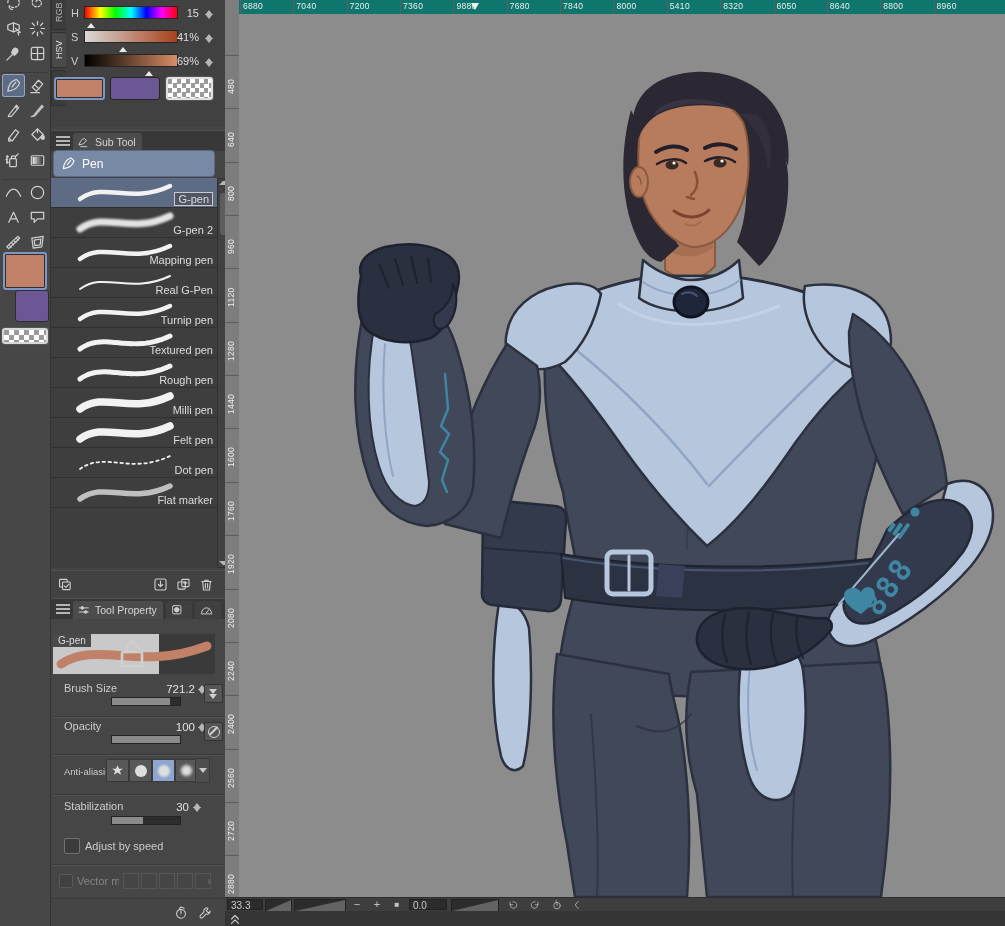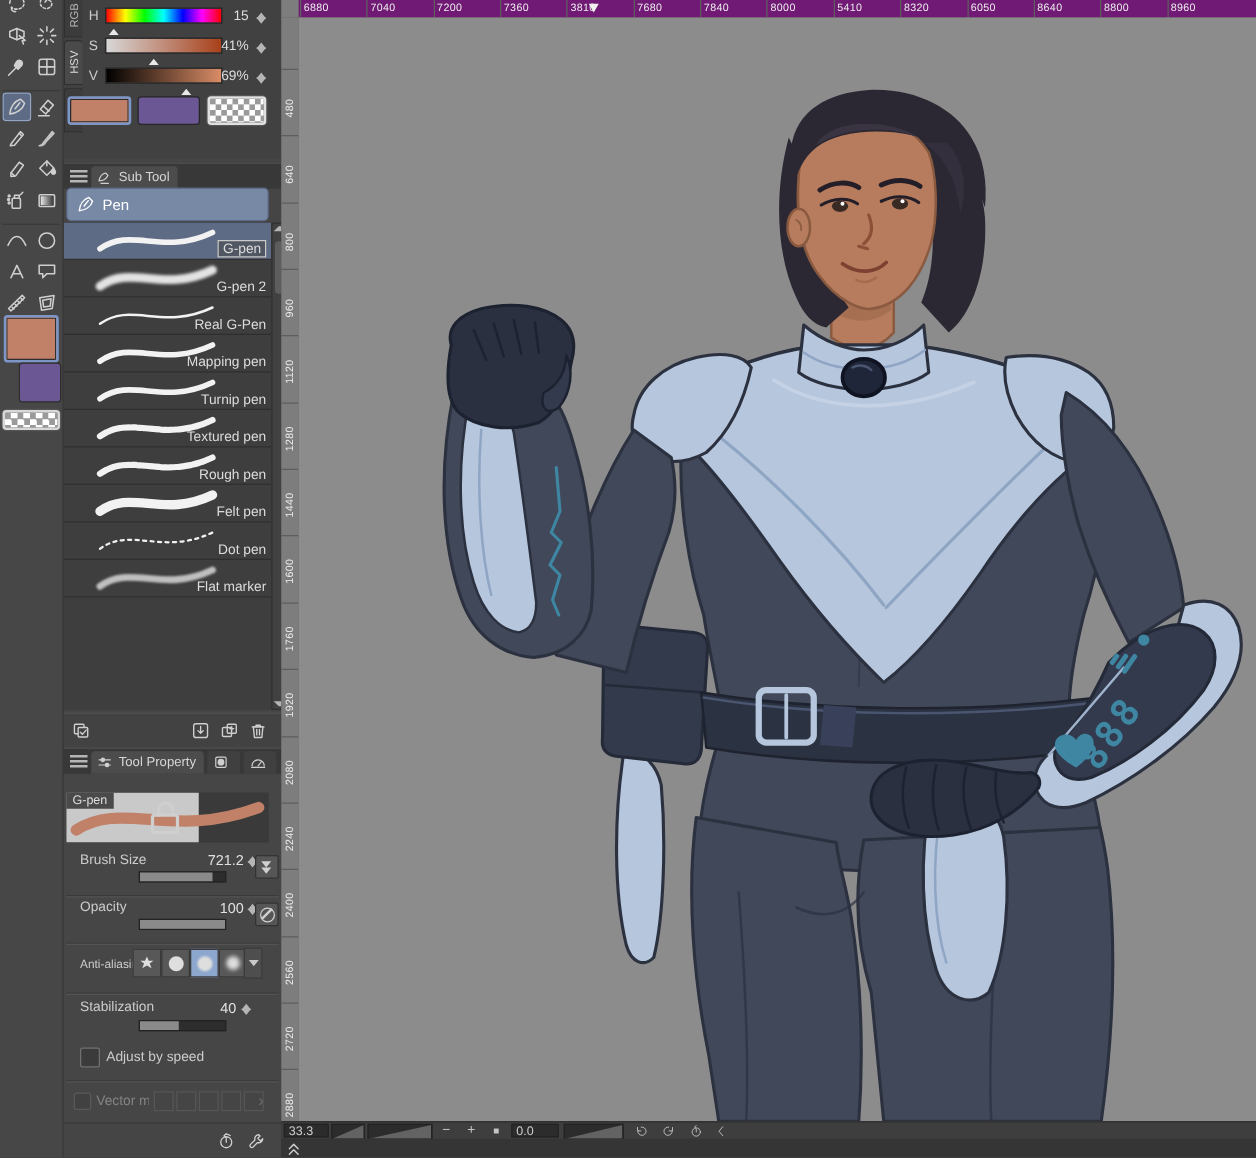--- a/index.html
+++ b/index.html
@@ -113,21 +113,21 @@
   .aachev::after{content:"";border:4px solid transparent;border-top:5px solid #c9c9c9;margin-top:4px;}
   .cbox{position:absolute;width:14px;height:14px;background:#3b3b3b;border:1px solid #707070;border-radius:2px;}
   .vecbox{width:14px;height:14px;border:1px solid #6a6a6a;background:#444;margin-right:2px;}
   #vecrow{opacity:.45;}
   #panelbot{left:0;top:898px;width:174px;height:28px;background:#454545;border-top:1px solid #3a3a3a;display:flex;justify-content:flex-end;align-items:center;gap:8px;padding-right:12px;box-sizing:border-box;}
   #panelbot svg{width:16px;height:16px;}
 
   
   #canvascol{left:225px;top:0;width:780px;height:926px;background:#3e3e3e;}
   #rcorner{left:0;top:0;width:14px;height:14px;background:#7d7d7d;border-right:1px solid #5e5e5e;border-bottom:1px solid #5e5e5e;}
-  #rulertop{left:14px;top:0;width:766px;height:14px;background:#701a75;border-bottom:1px solid #5e5e5e;overflow:hidden;}
+  #rulertop{left:14px;top:0;width:766px;height:14px;background:#0f766e;border-bottom:1px solid #5e5e5e;overflow:hidden;}
   #rulerleft{left:0;top:14px;width:14px;height:883px;background:#7d7d7d;border-right:1px solid #5e5e5e;overflow:hidden;}
   .tickv{position:absolute;top:0;width:1px;height:14px;background:#5e5e5e;}
   .tlbl{position:absolute;top:1px;font-size:8.5px;color:#ededed;letter-spacing:.3px;}
   .tickh{position:absolute;left:0;width:14px;height:1px;background:#5e5e5e;}
   .llbl{position:absolute;left:1px;width:12px;height:36px;font-size:8.5px;color:#ededed;
         writing-mode:vertical-rl;transform:rotate(180deg);text-align:left;letter-spacing:.3px;}
   #penmarker{position:absolute;left:232px;top:3px;width:0;height:0;border:4px solid transparent;border-top:7px solid #f2f2f2;}
   #canvas{left:14px;top:14px;width:766px;height:883px;background:#8c8c8c;overflow:hidden;}
   #canvas svg{display:block;}
 
@@ -348,47 +348,53 @@
           <span class="bname">G-pen</span>
         </div>
         <div class="brow">
           <svg class="soft" viewBox="0 0 100 26">
             <path d="M5,20 C30,2 55,26 95,7" stroke="#e3e3e3" stroke-width="7" fill="none" stroke-linecap="round"></path>
           </svg>
           <span class="bname">G-pen 2</span>
         </div>
         <div class="brow">
           <svg class="" viewBox="0 0 100 26">
+            <path d="M5,20 C30,2 55,26 95,7" stroke="#f2f2f2" stroke-width="4.5" fill="none" stroke-linecap="round"></path>
+          </svg>
+          <span class="bname">Mapping pen</span>
+        </div>
+        <div class="brow">
+          <svg class="" viewBox="0 0 100 26">
             <path d="M5,20 C30,2 55,26 95,7" stroke="#f2f2f2" stroke-width="2" fill="none" stroke-linecap="round"></path>
           </svg>
           <span class="bname">Real G-Pen</span>
         </div>
         <div class="brow">
           <svg class="" viewBox="0 0 100 26">
             <path d="M5,20 C30,2 55,26 95,7" stroke="#f2f2f2" stroke-width="4.5" fill="none" stroke-linecap="round"></path>
           </svg>
-          <span class="bname">Mapping pen</span>
-        </div>
-        <div class="brow">
-          <svg class="" viewBox="0 0 100 26">
-            <path d="M5,20 C30,2 55,26 95,7" stroke="#f2f2f2" stroke-width="4.5" fill="none" stroke-linecap="round"></path>
-          </svg>
           <span class="bname">Turnip pen</span>
         </div>
         <div class="brow">
           <svg class="" viewBox="0 0 100 26">
             <path d="M5,20 C30,2 55,26 95,7" stroke="#f2f2f2" stroke-width="5" fill="none" stroke-linecap="round" stroke-dasharray="6 2 3 1 5 2"></path>
           </svg>
           <span class="bname">Textured pen</span>
         </div>
         <div class="brow">
           <svg class="" viewBox="0 0 100 26">
             <path d="M5,20 C30,2 55,26 95,7" stroke="#f2f2f2" stroke-width="5" fill="none" stroke-linecap="round" stroke-dasharray="6 2 3 1 5 2"></path>
           </svg>
           <span class="bname">Rough pen</span>
+        </div>
+        <div class="brow">
+          <svg class="" viewBox="0 0 100 26">
+            <path d="M5,20 C30,2 55,26 95,7" stroke="#f2f2f2" stroke-width="7.5" fill="none" stroke-linecap="round"></path>
+          </svg>
+          <span class="bname">Milli pen</span>
         </div>
         <div class="brow">
           <svg class="" viewBox="0 0 100 26">
             <path d="M5,20 C30,2 55,26 95,7" stroke="#f2f2f2" stroke-width="7.5" fill="none" stroke-linecap="round"></path>
           </svg>
           <span class="bname">Felt pen</span>
         </div>
         <div class="brow">
           <svg class="" viewBox="0 0 100 26">
             <path d="M5,20 C30,2 55,26 95,7" stroke="#f2f2f2" stroke-width="1.8" fill="none" stroke-linecap="round" stroke-dasharray="2.5 3.5"></path>
@@ -521,21 +527,21 @@
         <div class="aachev" style="position:absolute;left:144px;top:-4px;"></div>
       </div>
 
       <div class="hr" style="top:174px;"></div>
 
       <div class="prow" style="top:180px;height:32px;">
         <span class="plabel">Stabilization</span>
         <div class="pslider" style="left:60px;top:16px;">
             <div class="pfill" style="width:45%;"></div>
           </div>
-        <span class="pval" style="right:36px;">40</span>
+        <span class="pval" style="right:36px;">30</span>
         <span class="pspin" style="right:22px;"></span>
       </div>
 
       <div class="prow" style="top:218px;height:20px;">
         <div class="cbox" style="left:13px;top:0;"></div>
         <span class="plabel" style="left:34px;top:2px;">Adjust by speed</span>
       </div>
 
       <div class="hr" style="top:244px;"></div>
 
@@ -572,21 +578,21 @@
       <div id="penmarker"></div>
     <div class="tickv" style="left: 1px;"></div>
         <div class="tlbl" style="left: 4px;">6880</div>
         <div class="tickv" style="left: 54.35px;"></div>
         <div class="tlbl" style="left: 57.35px;">7040</div>
         <div class="tickv" style="left: 107.7px;"></div>
         <div class="tlbl" style="left: 110.7px;">7200</div>
         <div class="tickv" style="left: 161.05px;"></div>
         <div class="tlbl" style="left: 164.05px;">7360</div>
         <div class="tickv" style="left: 214.4px;"></div>
-        <div class="tlbl" style="left: 217.4px;">3810</div>
+        <div class="tlbl" style="left: 217.4px;">9880</div>
         <div class="tickv" style="left: 267.75px;"></div>
         <div class="tlbl" style="left: 270.75px;">7680</div>
         <div class="tickv" style="left: 321.1px;"></div>
         <div class="tlbl" style="left: 324.1px;">7840</div>
         <div class="tickv" style="left: 374.45px;"></div>
         <div class="tlbl" style="left: 377.45px;">8000</div>
         <div class="tickv" style="left: 427.8px;"></div>
         <div class="tlbl" style="left: 430.8px;">5410</div>
         <div class="tickv" style="left: 481.15px;"></div>
         <div class="tlbl" style="left: 484.15px;">8320</div>

